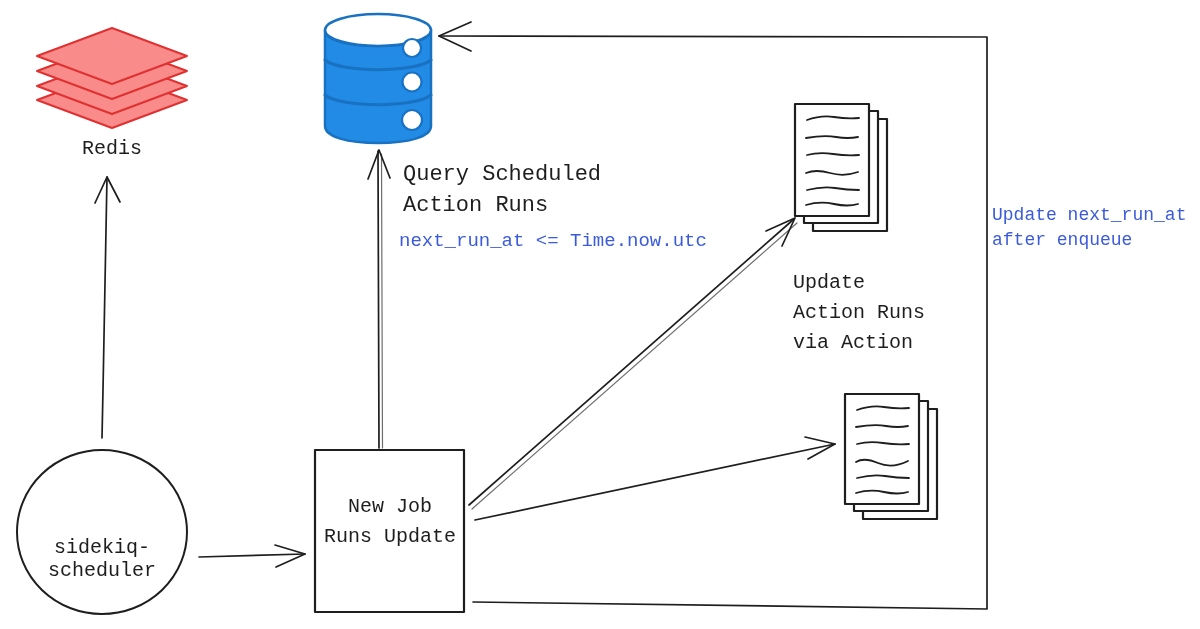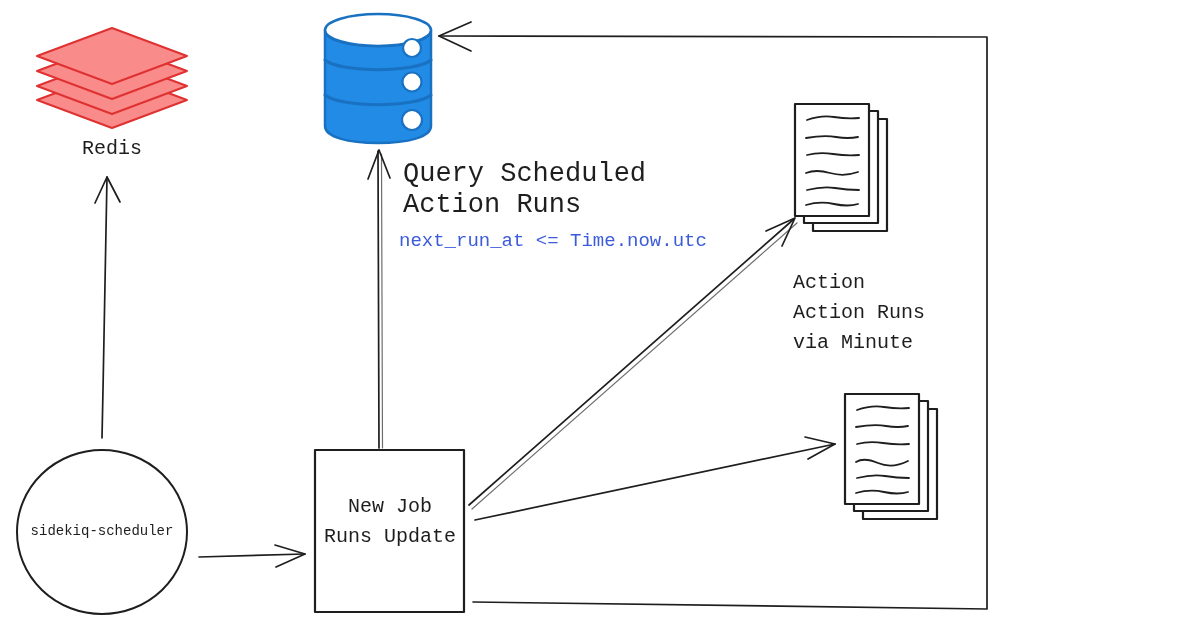--- a/index.html
+++ b/index.html
@@ -29,23 +29,23 @@
   .redis-layer{fill:var(--redis_fill);stroke:var(--redis_stroke);stroke-width:2;stroke-linejoin:round;}
   .db-body{fill:var(--db_fill);stroke:var(--db_stroke);stroke-width:2.5;stroke-linejoin:round;}
   .db-top{fill:#ffffff;stroke:var(--db_stroke);stroke-width:2.5;}
   .db-line{fill:none;stroke:var(--db_stroke);stroke-width:3;stroke-linecap:round;}
   .db-dot{fill:#ffffff;stroke:var(--db_stroke);stroke-width:2.2;}
   .doc-line{stroke:var(--ink);fill:none;stroke-width:1.8;stroke-linecap:round;}
   .label{position:absolute;white-space:nowrap;}
   .lbl-center{text-align:center;white-space:normal;}
   .blue{color:var(--blue_text);}
   .redis-label{left:55px;top:137px;width:100px;font-size:20px;}
-  .scheduler-label{left:5px;top:523px;width:180px;font-size:14px;}
+  .scheduler-label{left:5px;top:536px;width:180px;font-size:20px;}
   .job-label{left:309px;top:492px;width:148px;font-size:20px;line-height:30px;text-align:center;}
-  .query-label{left:396px;top:159px;font-size:27px;line-height:31px;}
+  .query-label{left:396px;top:159px;font-size:22px;line-height:31px;}
   .condition-label{left:392px;top:230px;font-size:19px;}
   .enqueue-label{left:786px;top:268px;font-size:20px;line-height:30px;}
   .update-label{left:985px;top:203px;font-size:18px;line-height:25px;}
 </style>
 </head>
 <body>
 
 <div class="canvas">
   <svg width="1200" height="629" viewBox="0 0 1200 629" aria-hidden="true">
 
@@ -137,18 +137,22 @@
   </div>
 
   <div class="label query-label">
     <div>Query Scheduled</div>
     <div>Action Runs</div>
   </div>
 
   <div class="label blue condition-label">next_run_at &lt;= Time.now.utc</div>
 
   <div class="label enqueue-label">
-    <div>Action</div>
+    <div>Update</div>
     <div>Action Runs</div>
-    <div>via Minute</div>
+    <div>via Action</div>
   </div>
 
+  <div class="label blue update-label">
+    <div>Update next_run_at</div>
+    <div>after enqueue</div>
+  </div>
 </div>
 
 </body></html>

